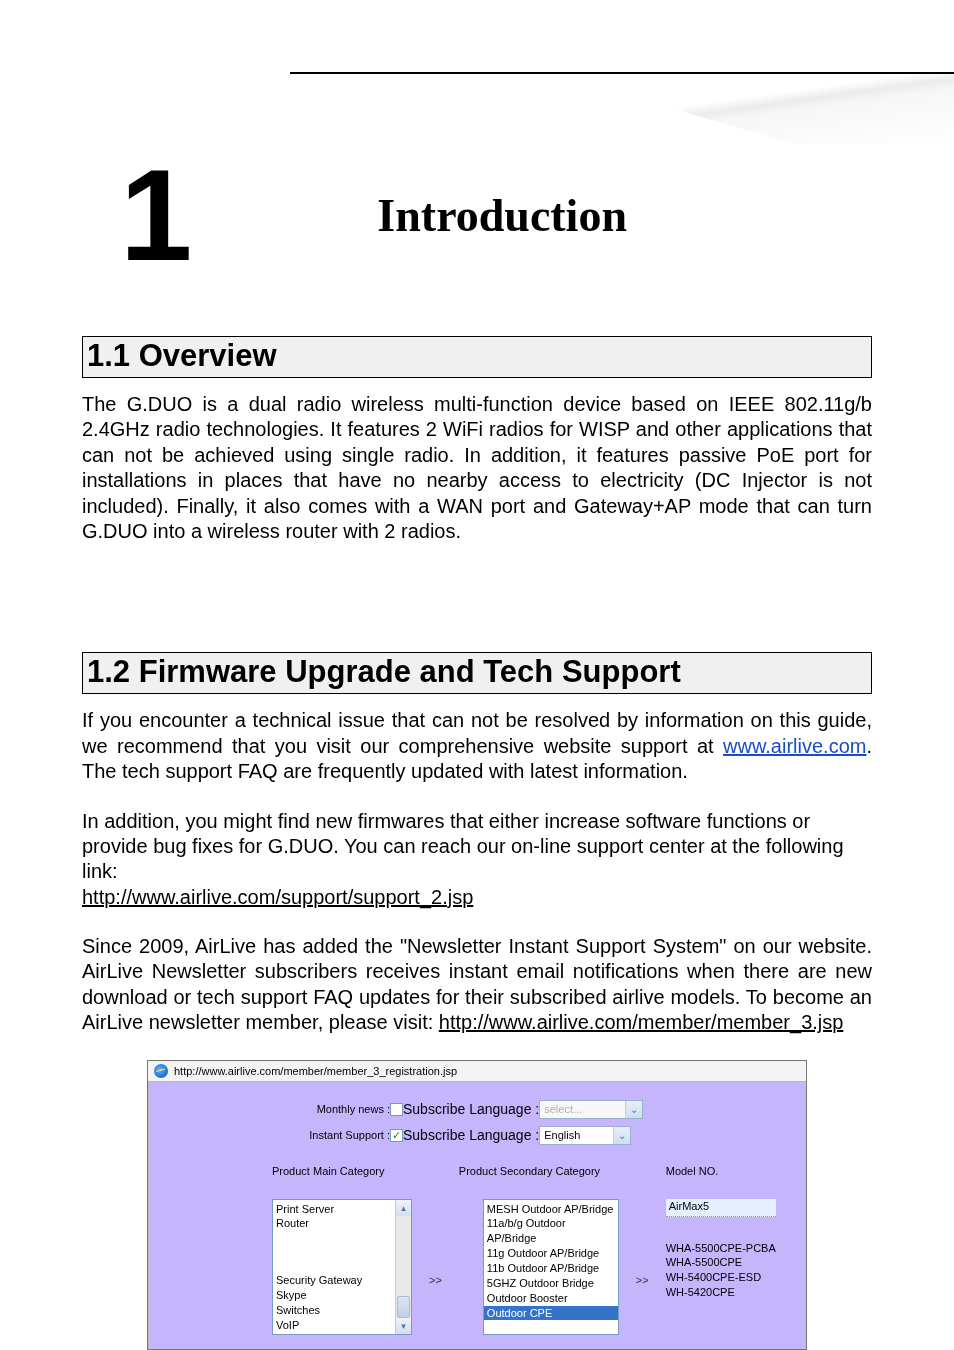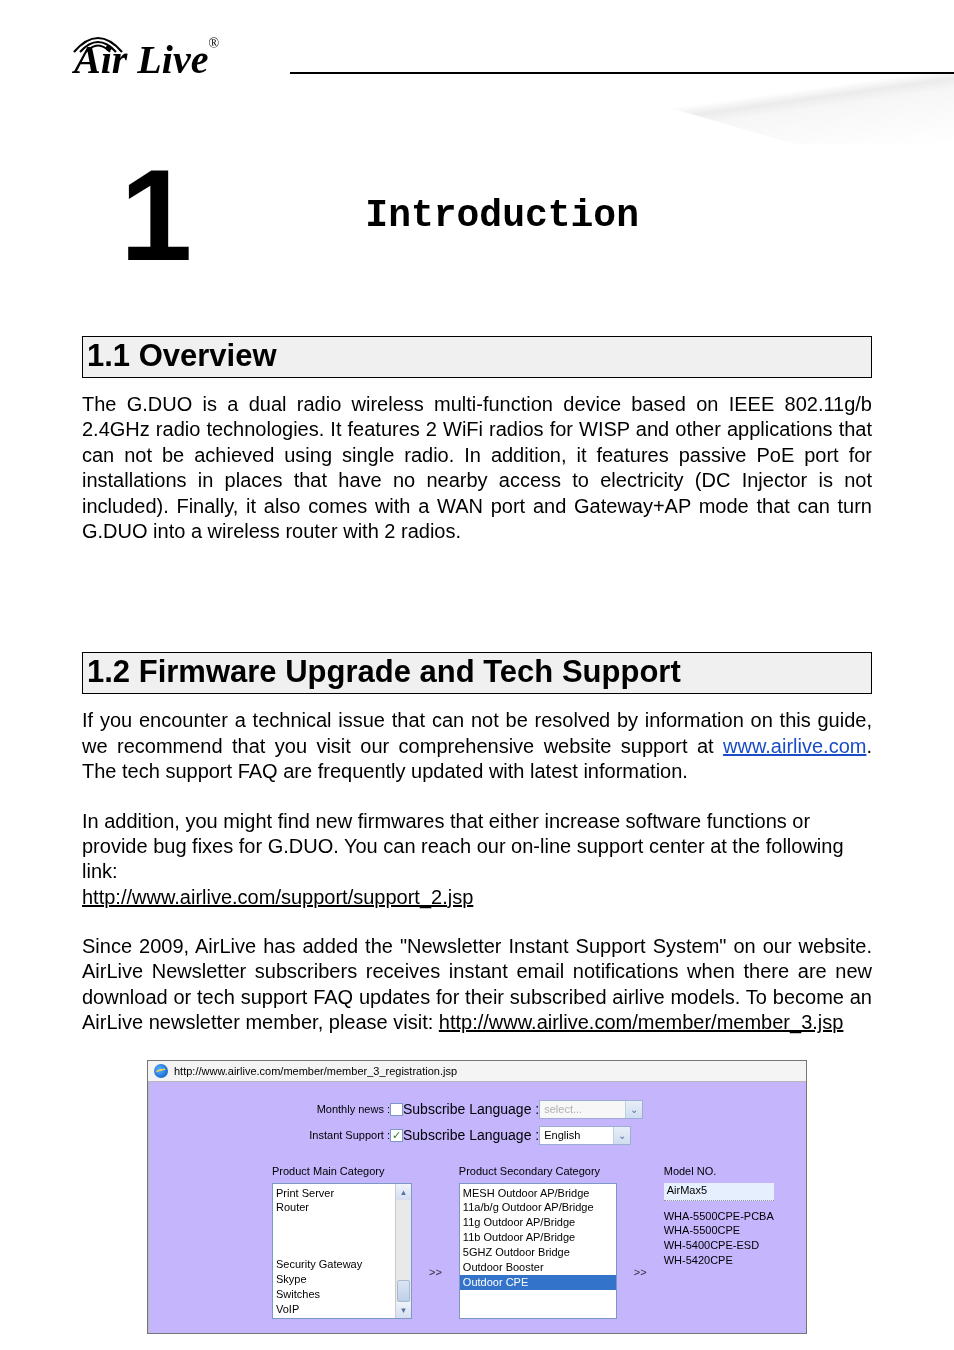--- a/index.html
+++ b/index.html
@@ -66,23 +66,23 @@
       margin-bottom: 56px;
     }
     .chapter-num {
       font-family: Arial, sans-serif;
       font-weight: 900;
       font-size: 130px;
       line-height: 1;
       margin-left: 38px;
     }
     .chapter-title {
-      font-family: Liberation Mono, monospace;
+      font-family: Liberation Serif, serif;
       font-weight: bold;
-      font-size: 38px;
+      font-size: 46px;
       flex: 1;
       text-align: center;
       padding-right: 120px;
     }
     .section-heading {
       font-family: Arial, sans-serif;
       font-weight: bold;
       font-size: 31px;
       border: 1px solid #000;
       background: #f0f0f0;
@@ -181,31 +181,31 @@
       justify-content: center;
       color: #5571a5;
       font-size: 10px;
     }
     .cols-row {
       display: flex;
       gap: 14px;
       margin-top: 20px;
       align-items: flex-start;
     }
-    .col-block { display: flex; flex-direction: column; gap: 4px; }
+    .col-block { display: flex; flex-direction: column; gap: 20px; }
     .col-caption { font-size: 11px; margin-bottom: 2px; }
     .listbox {
       border: 1px solid #7a9ac5;
       width: 140px;
       height: 136px;
       overflow: hidden;
       position: relative;
       background: #fff;
     }
-    .listbox.mid { width: 158px; }
+    .listbox.mid { width: 136px; margin-left: 24px; }
     .listbox-inner {
       position: absolute;
       top: 0; left: 0; right: 16px;
       padding: 2px 3px;
       line-height: 1.35;
     }
     .scrollbar {
       position: absolute;
       top: 0; bottom: 0; right: 0;
       width: 16px;
@@ -238,28 +238,20 @@
       color: #333;
       align-self: center;
       margin-top: 60px;
       padding: 0 3px;
     }
   </style>
 </head>
 <body>
 
 <div class="header">
-  <div class="logo">
-    <svg class="wifi-arc" viewBox="0 0 56 26">
-      <path d="M4 22 Q28 -6 52 22" fill="none" stroke="#000" stroke-width="2.2"></path>
-      <path d="M10 22 Q28 2 46 22" fill="none" stroke="#000" stroke-width="2"></path>
-      <path d="M16 22 Q28 9 40 22" fill="none" stroke="#000" stroke-width="1.8"></path>
-    </svg>
-    <span class="logo-text"><span>Air Live</span><span style="font-size:14px;vertical-align:top;font-style:normal;font-weight:normal">®</span></span>
-  </div>
   <div class="header-line"></div>
   <div class="header-wedge"></div>
 </div>
 
 <div class="content">
 
   <div class="chapter-row">
     <div class="chapter-num">1</div>
     <div class="chapter-title">Introduction</div>
   </div>

